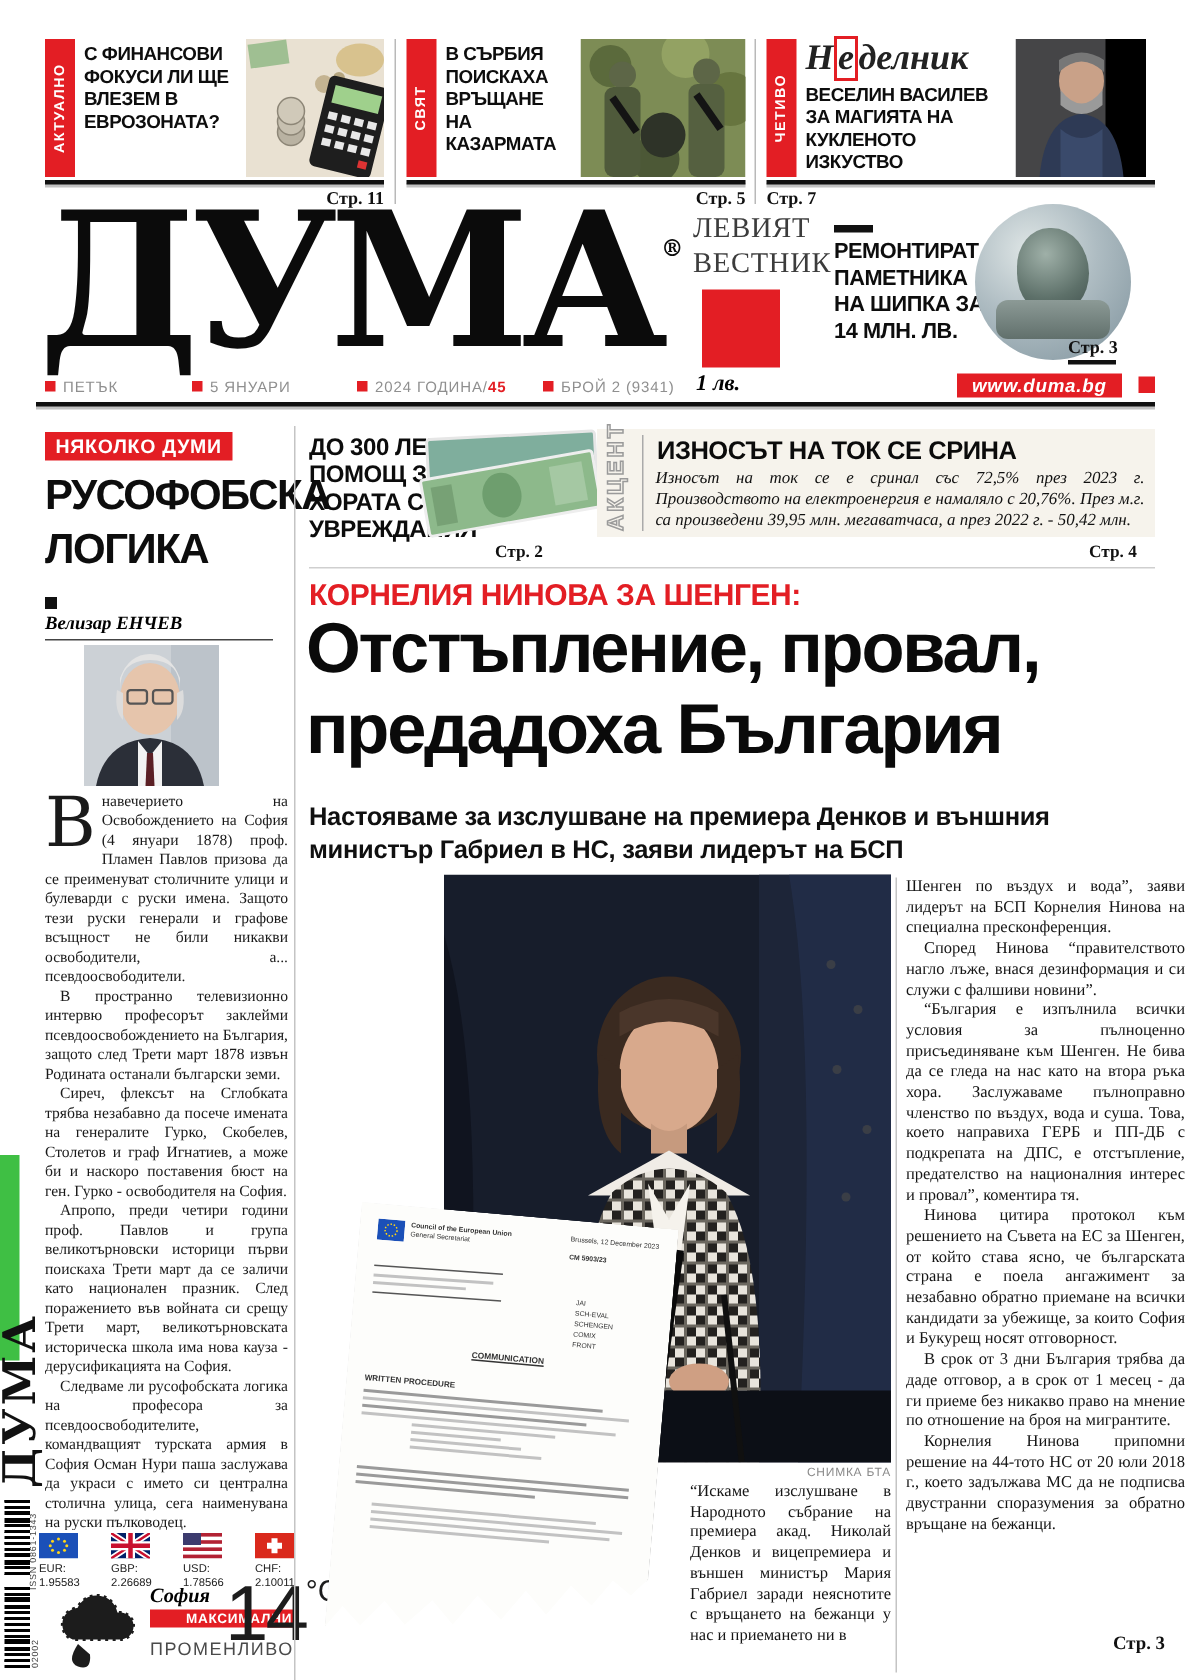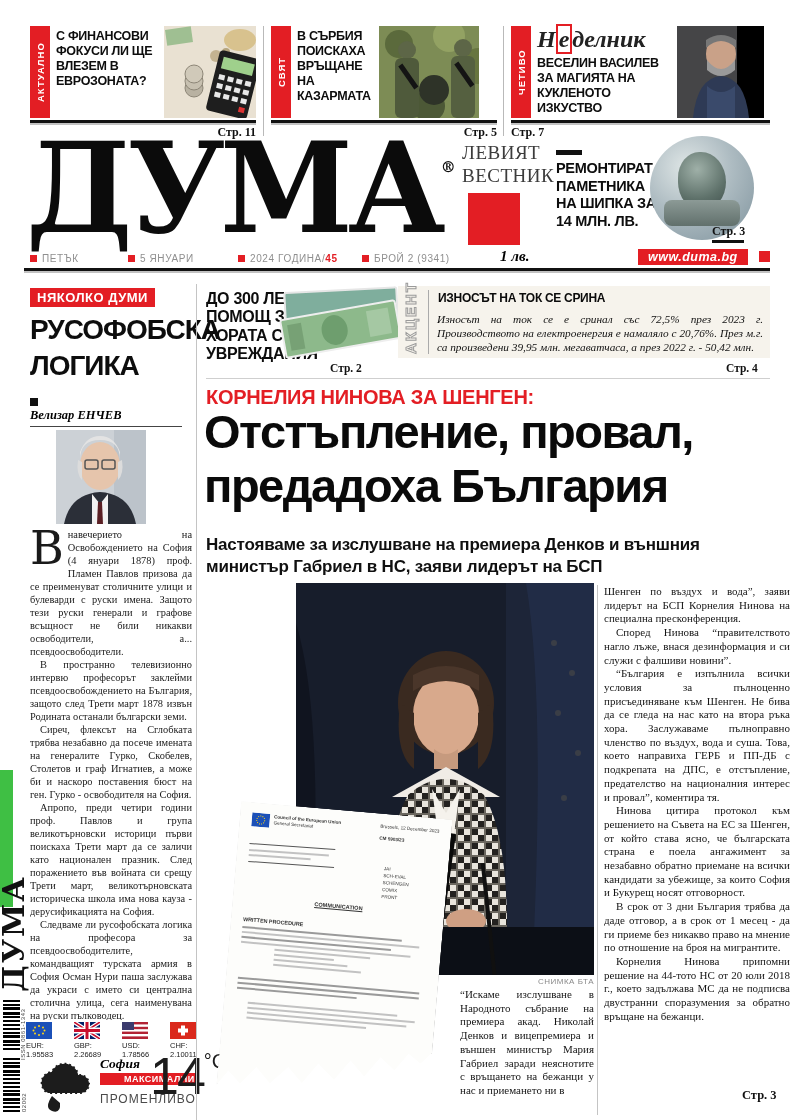--- a/index.html
+++ b/index.html
@@ -113,21 +113,21 @@
         </g>
         <rect x="80" y="79" width="6" height="5" fill="#d33"></rect>
       </g>
     </svg>
   </div>
   <div class="abs t-rule" style="left:30px; top:120px; width:226px;"></div>
   <div class="abs pagenum" style="left:30px; top:125px; width:226px; text-align:right;">Стр. 11</div>
 
   <div class="abs vdiv" style="left:263px; top:26px; height:110px;"></div>
 
-  <div class="abs teaser" style="left:271px; top:26px; width:208px; height:92px;">
+  <div class="abs teaser" style="left:271px; top:26px; width:226px; height:92px;">
     <div class="t-label">СВЯТ</div>
     <div class="t-head" style="width:96px;">В СЪРБИЯ ПОИСКАХА ВРЪЩАНЕ НА КАЗАРМАТА</div>
     <svg width="110" height="92">
       <rect width="110" height="92" fill="#7d8c55"></rect>
       <circle cx="20" cy="18" r="14" fill="#5b6a3c"></circle>
         <circle cx="70" cy="10" r="16" fill="#93a263"></circle>
       <circle cx="100" cy="40" r="18" fill="#67753f"></circle>
         <circle cx="50" cy="80" r="16" fill="#4c5836"></circle>
       <circle cx="55" cy="64" r="15" fill="#2e3328"></circle>
       <g>
@@ -185,21 +185,21 @@
     <div style="position:absolute; left:14px; top:64px; width:76px; height:26px; border-radius:8px;
          background: linear-gradient(180deg,#8c9a96,#61706c);"></div>
   </div>
   <div class="abs pagenum" style="left:712px; top:224px;">Стр. 3</div>
   <div class="abs" style="left:712px; top:240px; width:32px; height:3px; background:#111;"></div>
 
   <div class="abs dateline" style="left:30px; top:253px;"><span class="dsq"></span><span>ПЕТЪК</span></div>
   <div class="abs dateline" style="left:128px; top:253px;"><span class="dsq"></span><span>5 ЯНУАРИ</span></div>
   <div class="abs dateline" style="left:238px; top:253px;"><span class="dsq"></span><span>2024 ГОДИНА/</span><span class="red-accent">45</span></div>
   <div class="abs dateline" style="left:362px; top:253px;"><span class="dsq"></span><span>БРОЙ 2 (9341)</span></div>
-  <div class="abs serif" style="left:464px; top:248px; font-weight:700; font-style:italic; font-size:15px;margin-left:36px;">1 лв.</div>
+  <div class="abs serif" style="left:464px; top:248px; font-weight:700; font-style:italic; font-size:15px;">1 лв.</div>
   <div class="abs" style="left:638px; top:249px; background:#e31e24; color:#fff; font-weight:700; font-style:italic; font-size:12.5px; padding:1px 10px; letter-spacing:0.5px;">www.duma.bg</div>
   <div class="abs" style="left:759px; top:251px; width:11px; height:11px; background:#e31e24;"></div>
 
   <div class="abs" style="left:24px; top:268px; width:746px; height:3px; background:#111; box-shadow:0 2px 0 #c2c2c2;"></div>
 
   <div class="abs op-kicker" style="left:30px; top:288px;">НЯКОЛКО ДУМИ</div>
   <div class="abs op-title" style="left:30px; top:316px;">РУСОФОБСКА</div>
   <div class="abs op-title" style="left:30px; top:352px;">ЛОГИКА</div>
   <div class="abs" style="left:30px; top:398px; width:8px; height:8px; background:#111;"></div>
   <div class="abs serif" style="left:30px; top:408px; font-weight:700; font-style:italic; font-size:12.5px;">Велизар ЕНЧЕВ</div>
@@ -310,21 +310,21 @@
       <ellipse cx="56" cy="45" rx="13" ry="15" fill="#6e9e6e"></ellipse>
       <rect x="90" y="32" width="22" height="26" fill="#a5c8a3"></rect>
       <rect x="10" y="32" width="14" height="26" fill="#77a175"></rect>
       </g>
   </svg>
   <div class="abs pagenum" style="left:330px; top:362px; font-size:11.5px;">Стр. 2</div>
 
   <div class="abs ak-box" style="left:398px; top:286px; width:372px; height:72px;"></div>
   <div class="abs ak-label" style="left:402px; top:290px; height:64px;">АКЦЕНТ</div>
   <div class="abs" style="left:428px; top:290px; width:1px; height:64px; background:#aaa;"></div>
-  <div class="abs hcond" style="left:438px; top:291px; font-size:12px; color:#0b0b0b;">ИЗНОСЪТ НА ТОК СЕ СРИНА</div>
+  <div class="abs hcond" style="left:438px; top:291px; font-size:17px; color:#0b0b0b;">ИЗНОСЪТ НА ТОК СЕ СРИНА</div>
   <div class="abs ak-text" style="left:437px; top:313px; width:326px;">Износът на ток се е сринал със 72,5% през 2023 г. Производството на електроенергия е намаляло с 20,76%. През м.г. са произведени 39,95 млн. мегаватчаса, а през 2022 г. - 50,42 млн.</div>
   <div class="abs pagenum" style="left:726px; top:362px; font-size:11.5px;">Стр. 4</div>
 
   <div class="abs" style="left:206px; top:378px; width:564px; height:1px; background:#cfcfcf;"></div>
 
   <div class="abs main-head" style="left:204px; top:408px; width:590px;">Отстъпление, провал,</div>
   <div class="abs main-kicker hcond" style="left:206px; top:386px;">КОРНЕЛИЯ НИНОВА ЗА ШЕНГЕН:</div>
   <div class="abs main-head" style="left:204px; top:462px; width:590px;">предадоха България</div>
   <div class="abs main-sub" style="left:206px; top:534px; width:562px;">Настояваме за изслушване на премиера Денков и външния министър Габриел в НС, заяви лидерът на БСП</div>
 

